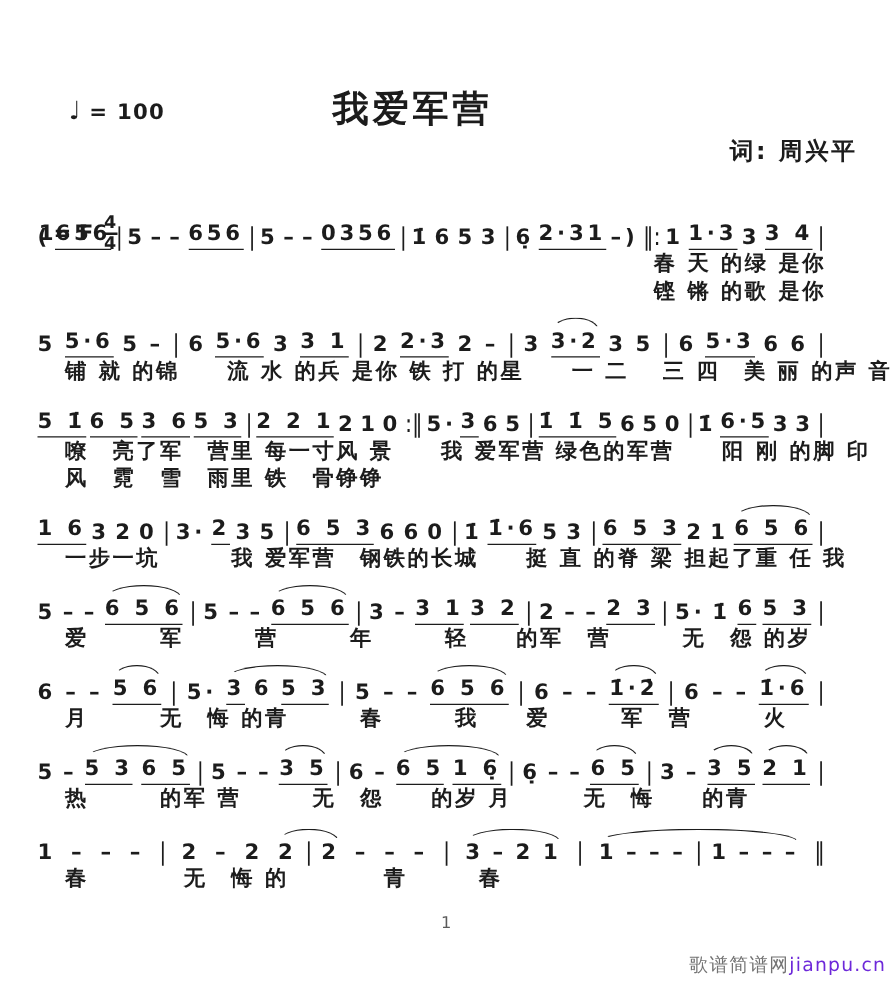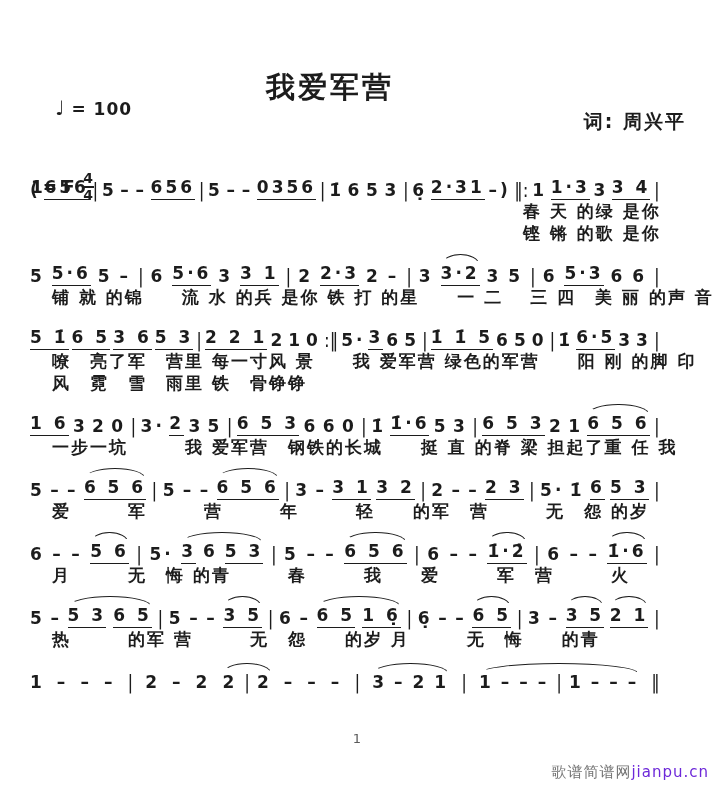--- a/index.html
+++ b/index.html
@@ -3,21 +3,21 @@
 <meta charset="utf-8">
 <style>
   html,body{margin:0;padding:0;}
   body{
     width:714px;height:793px;position:relative;overflow:hidden;
     background:#ffffff;color:#1c1c1c;
     font-family:"DejaVu Sans", sans-serif;
   }
   .sheet{position:absolute;inset:0;}
   
-  .tempo{position:absolute;left:55px;top:96px;font-size:17px;font-weight:600;letter-spacing:1px;}
+  .tempo{position:absolute;left:55px;top:76px;font-size:17px;font-weight:600;letter-spacing:1px;}
   .tempo .glyph{font-size:20px;margin-right:6px;}
   .title{position:absolute;left:0;right:54px;top:68px;text-align:center;
          font-size:29px;font-weight:bold;letter-spacing:3px;}
   .credits{position:absolute;right:28px;top:108px;text-align:right;
            font-size:19px;font-weight:600;line-height:27px;letter-spacing:2px;}
   .keysig{position:absolute;left:31px;top:130px;font-size:17px;font-weight:600;
           display:flex;align-items:center;margin-top:42px;}
   .timesig{display:inline-flex;flex-direction:column;align-items:center;
            margin-left:8px;font-size:14px;line-height:13px;font-weight:600;}
   .timesig .fracbar{width:11px;height:1.5px;background:#1c1c1c;margin:1px 0;}
@@ -290,20 +290,21 @@
           <span class="tok"><span class="s"><span class="ti"><span class="pl">2</span></span><span class="ti"><span class="pl bar">|</span></span><span class="ti"><span class="pl">2</span></span></span></span>
           <span class="tok"><span class="pl">–</span></span>
           <span class="tok"><span class="pl">–</span></span>
           <span class="tok"><span class="pl">–</span></span>
           <span class="tok"><span class="pl bar">|</span></span>
           <span class="tok"><span class="s"><span class="ti"><span class="pl">3</span></span><span class="ti"><span class="pl">–</span></span><span class="ti"><span class="pl">2</span></span><span class="ti"><span class="pl">1</span></span></span></span>
           <span class="tok"><span class="pl bar">|</span></span>
           <span class="tok"><span class="s"><span class="ti"><span class="pl">1</span></span><span class="ti"><span class="pl">–</span></span><span class="ti"><span class="pl">–</span></span><span class="ti"><span class="pl">–</span></span><span class="ti"><span class="pl bar">|</span></span><span class="ti"><span class="pl">1</span></span><span class="ti"><span class="pl">–</span></span><span class="ti"><span class="pl">–</span></span><span class="ti"><span class="pl">–</span></span></span></span>
           <span class="tok"><span class="pl bar">‖</span></span>
         </div>
+        <div class="lyric" style="padding-left: 22px;">春　　　　无　悔 的　　　　青　　　春</div>
       </div>
     </div>
 
   <div class="page-num">1</div>
 
   <div class="watermark">
     <span id="wm-site" style="color: #737373;">歌谱简谱网</span><span id="wm-domain" style="color: #6d28d9;">jianpu.cn</span>
   </div>
 
 </div>

